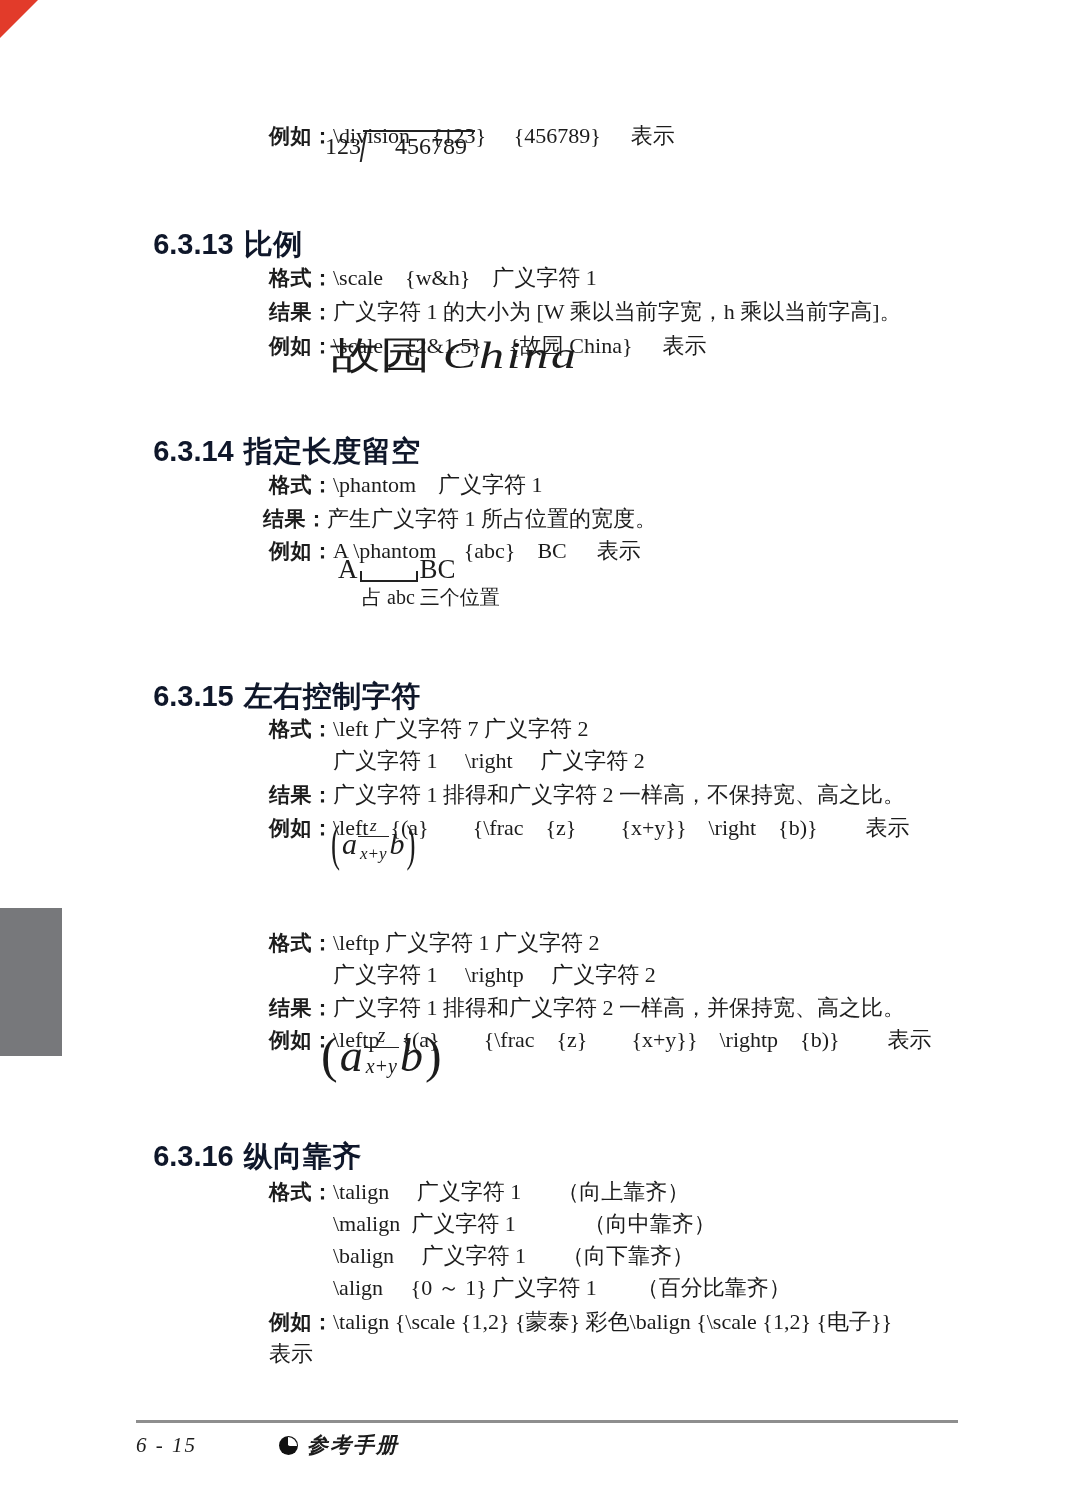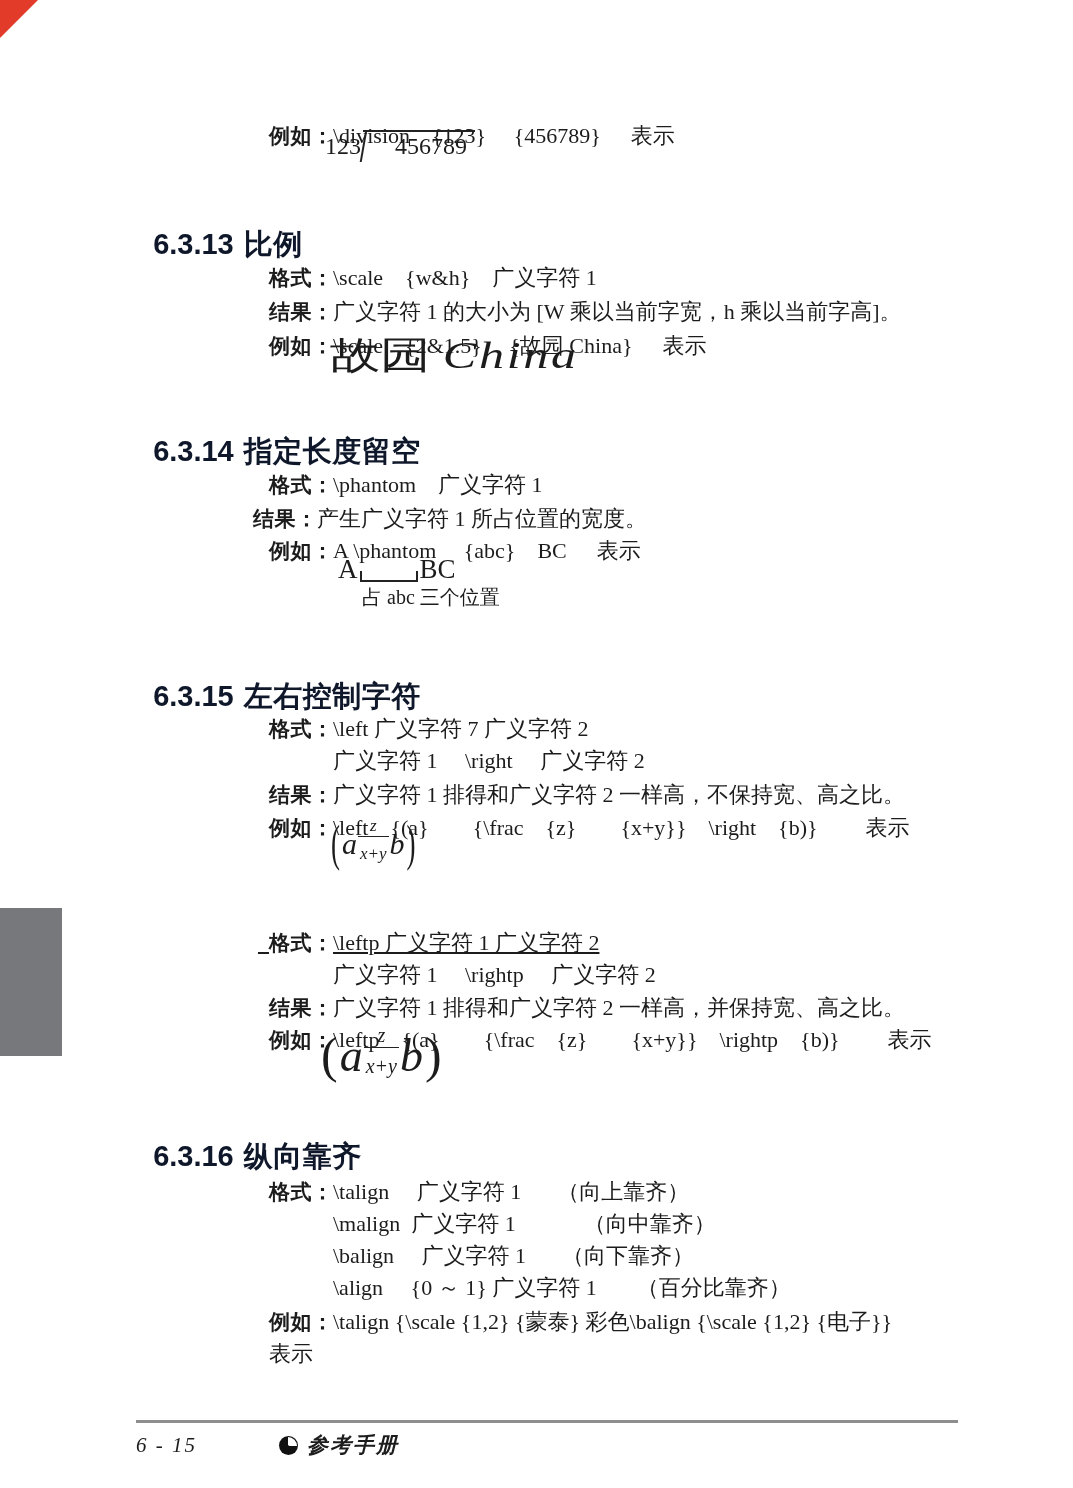--- a/index.html
+++ b/index.html
@@ -105,21 +105,21 @@
 <div class="scaledisp">
   <span>故园 </span><span class="en">China</span>
 </div>
 
 <div class="h2" style="left:136px; top:399px;">
   <span class="h2num">6.3.14</span><span>指定长度留空</span>
 </div>
 <div class="row" style="left:258px; top:443px;">
   <span class="lbl">格式：</span><span class="code">\phantom　广义字符 1</span>
 </div>
-<div class="row" style="left:242px; top:477px;">
+<div class="row" style="left:252px; top:477px;">
   <span class="lbl">结果：</span><span class="code">产生广义字符 1 所占位置的宽度。</span>
 </div>
 <div class="row" style="left:258px; top:509px;">
   <span class="lbl">例如：</span><span class="code">A \phantom　 {abc}　BC</span><span class="code sfx">表示</span>
 </div>
 <div class="phdisp">
   <span>A</span><span class="underbracket"></span><span>BC</span>
 </div>
 <div class="phnote">占 abc 三个位置</div>
 
@@ -143,21 +143,21 @@
   <span class="pt">(</span>
     <span class="var1">a</span>
     <span class="frac frac1">
       <span class="num">z</span>
       <span class="den">x+y</span>
     </span>
     <span class="var1">b</span>
     <span class="pt">)</span>
 </div>
 
-<div class="row" style="left:258px; top:901px;text-decoration:underline;">
+<div class="row" style="left:258px; top:901px;">
   <span class="lbl">格式：</span><span class="code">\leftp 广义字符 1 广义字符 2</span>
 </div>
 <div class="row" style="left:322px; top:933px;">
   <span class="code">广义字符 1　 \rightp　 广义字符 2</span>
 </div>
 <div class="row" style="left:258px; top:966px;">
   <span class="lbl">结果：</span><span class="code">广义字符 1 排得和广义字符 2 一样高，并保持宽、高之比。</span>
 </div>
 <div class="row" style="left:258px; top:998px;">
   <span class="lbl">例如：</span><span class="code">\leftp　{(a}　　{\frac　{z}　　{x+y}}　\rightp　{b)}</span><span class="code sfx" style="margin-left:48px;">表示</span>

